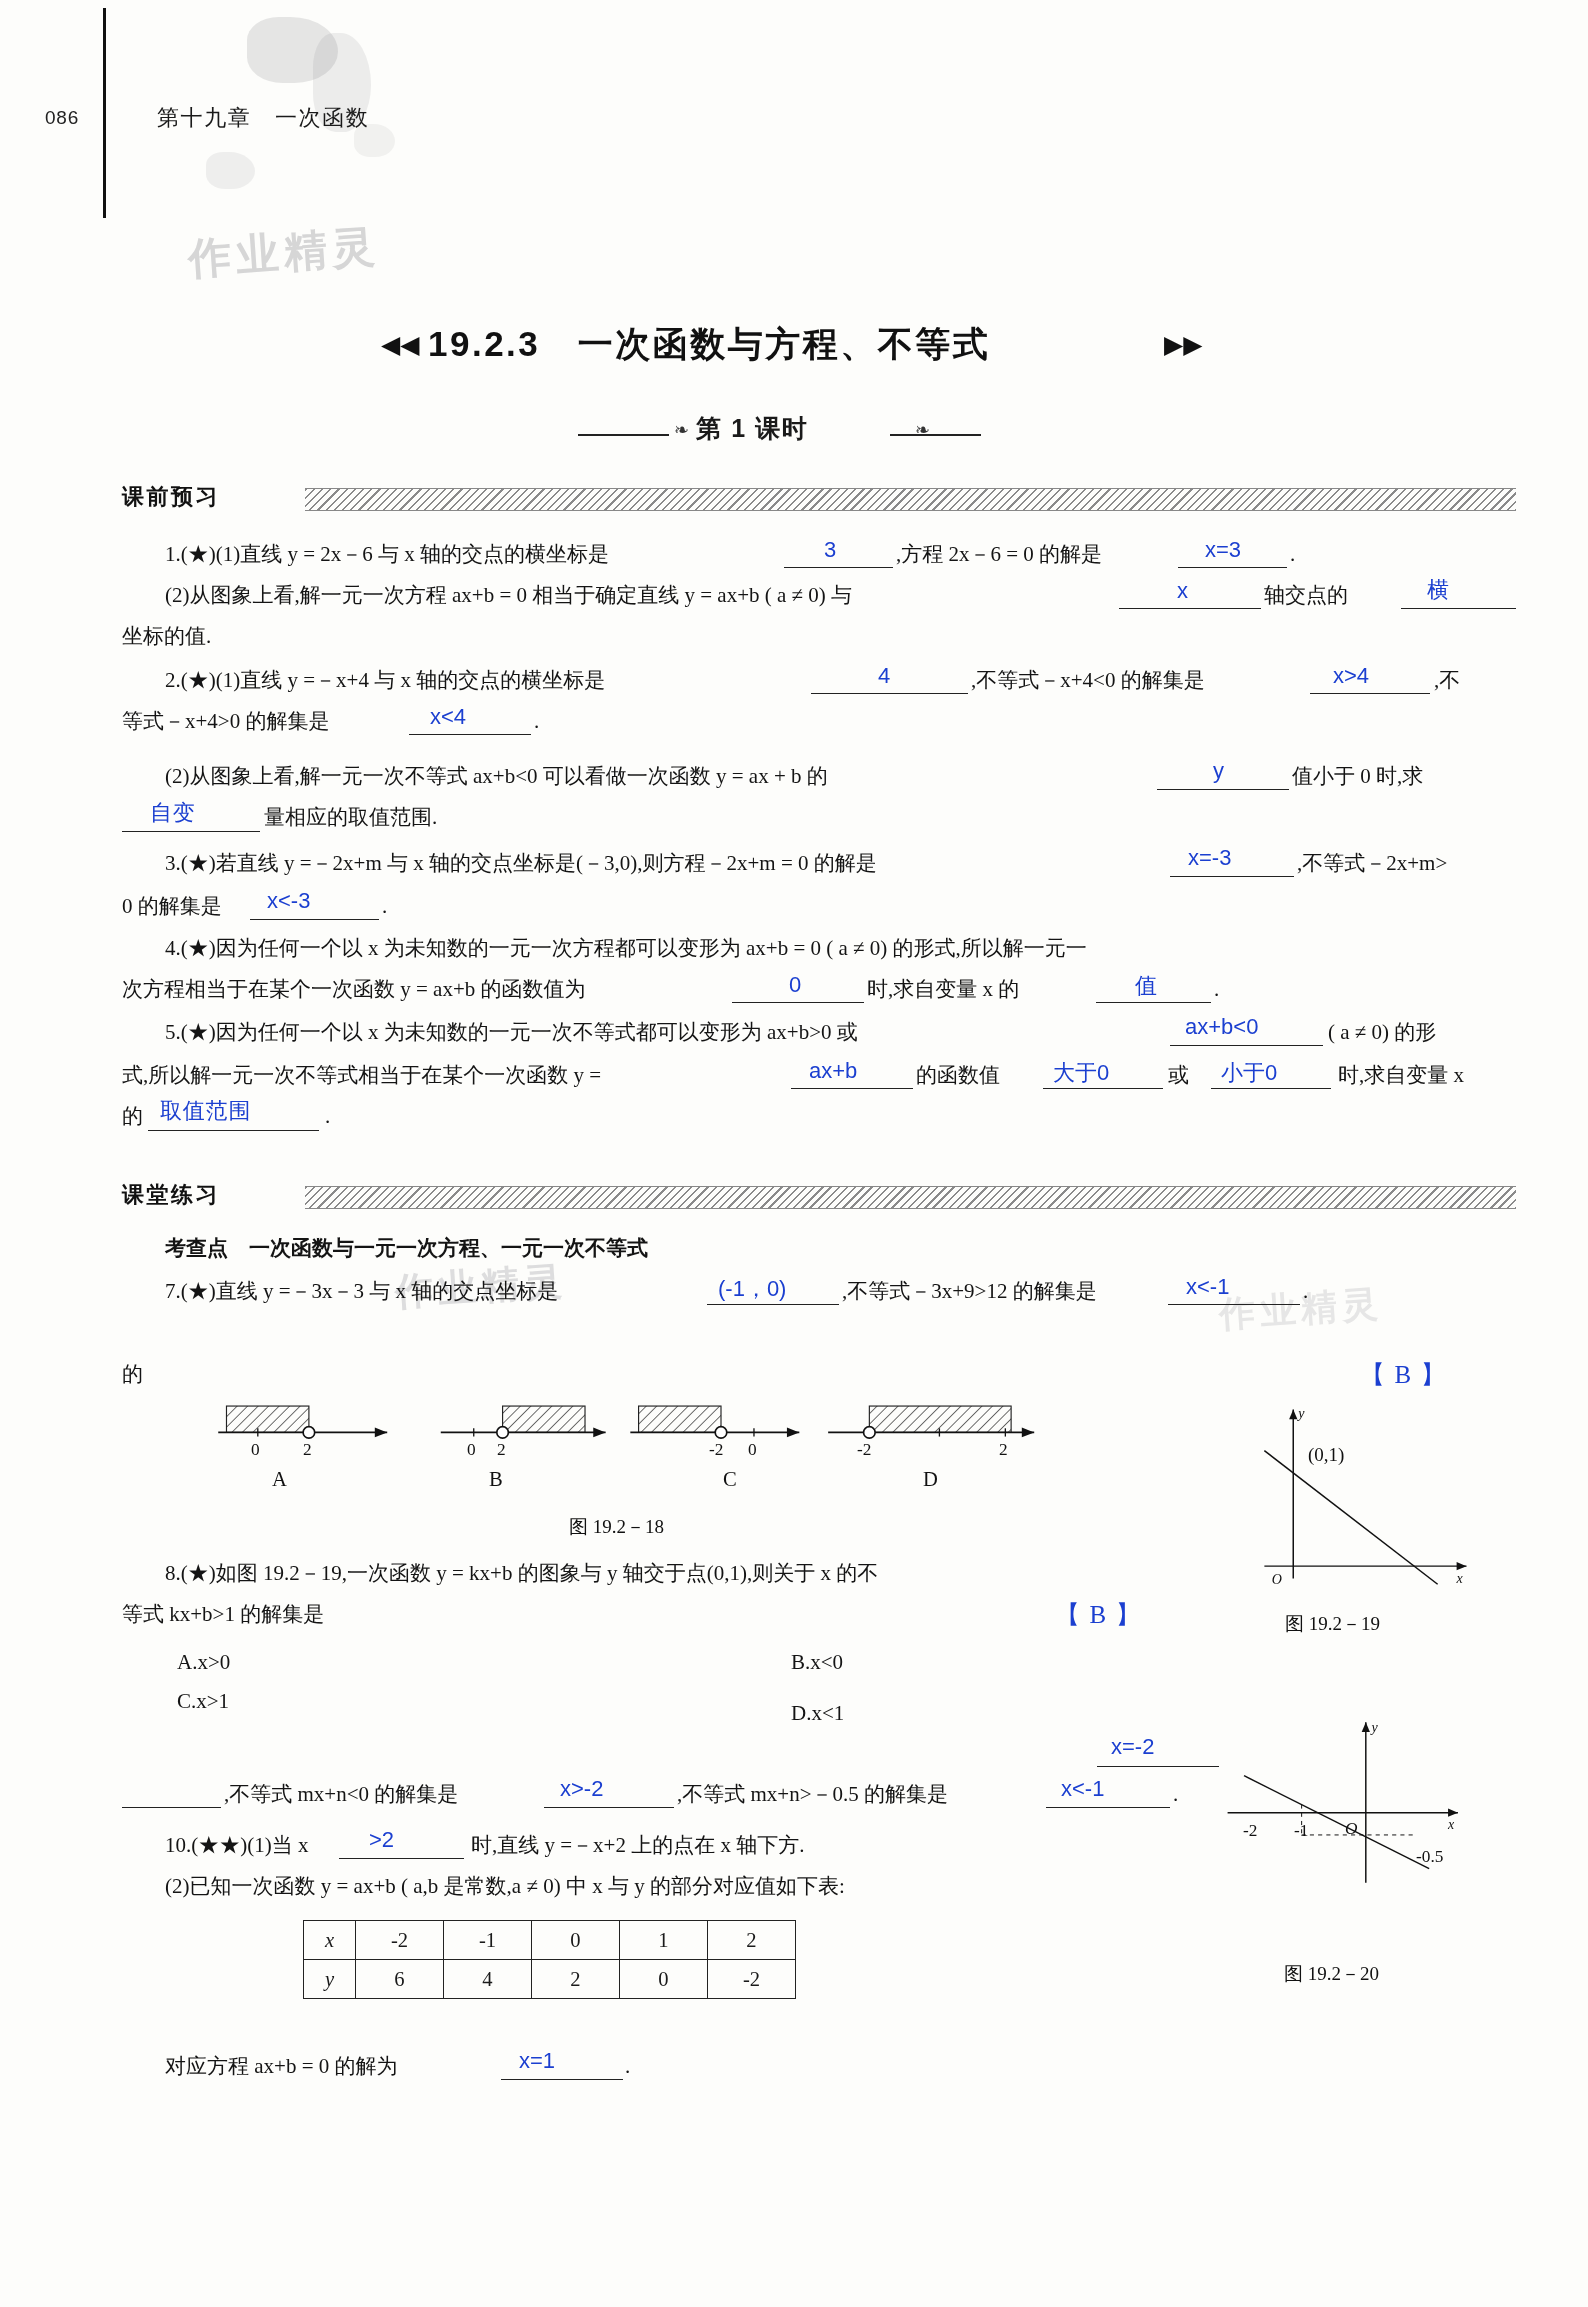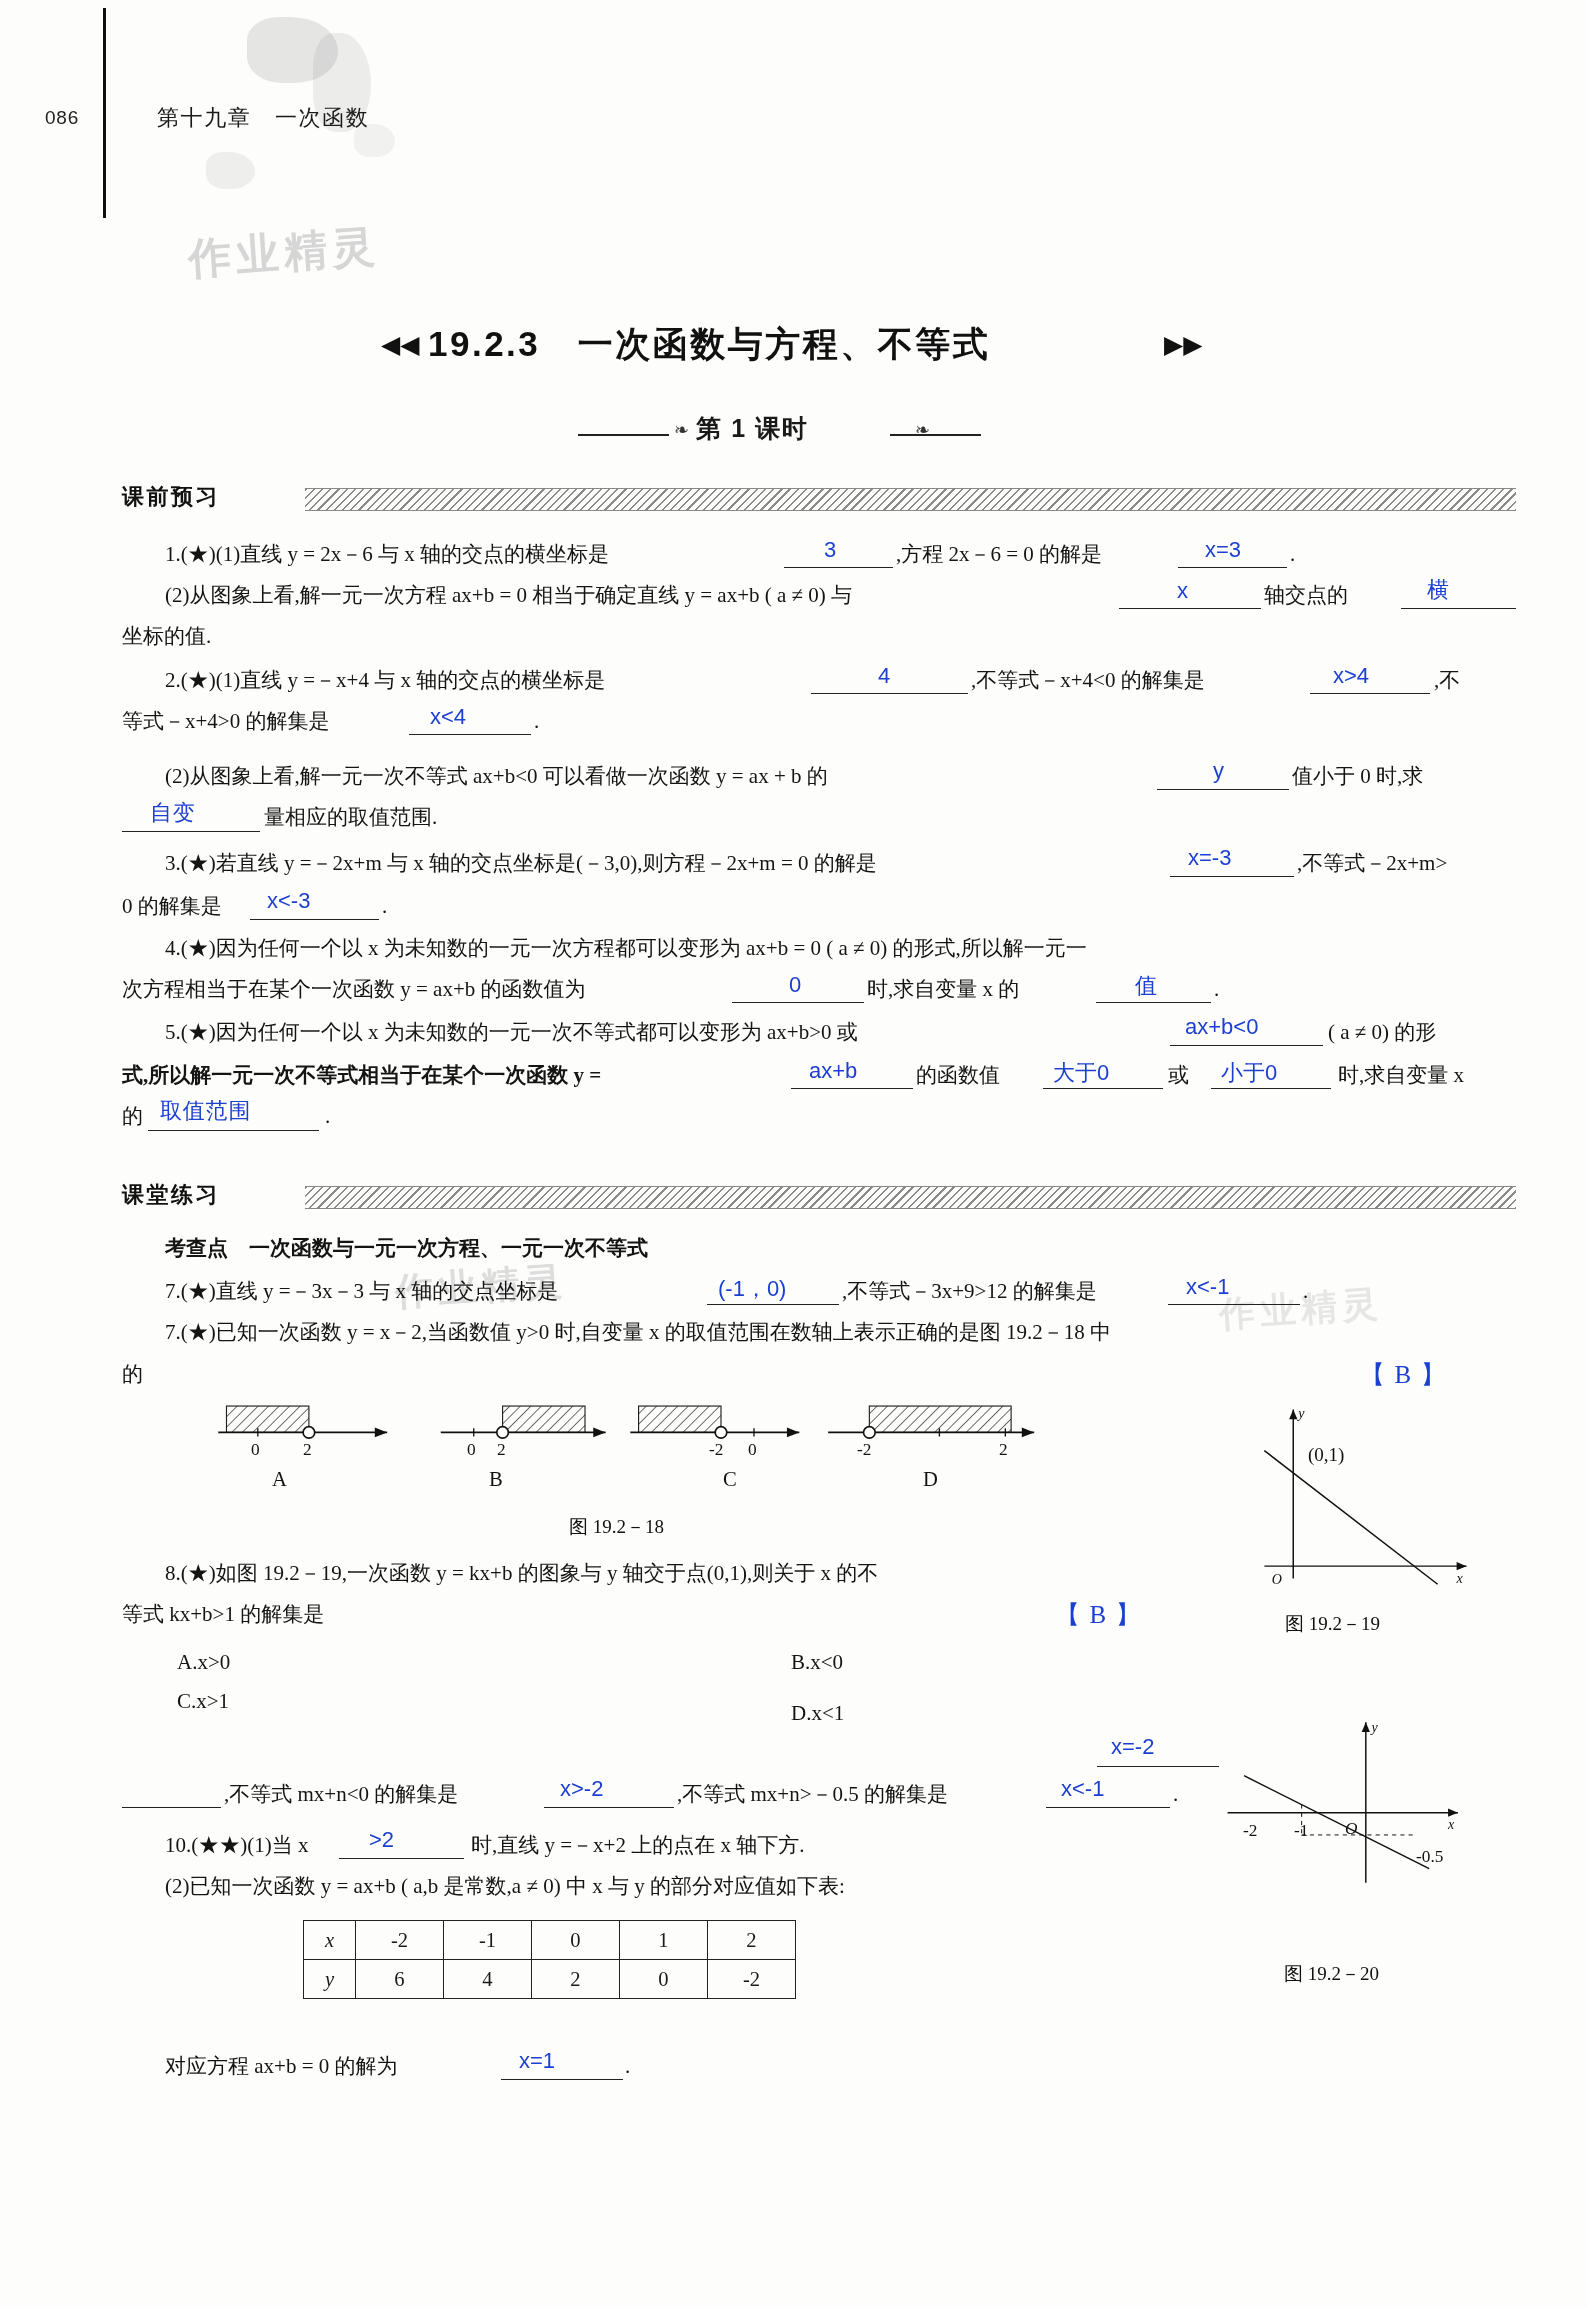--- a/index.html
+++ b/index.html
@@ -290,21 +290,21 @@
   <div class="t" style="left:867px;top:975px;">时,求自变量 x 的</div>
   <span class="blank" style="position:absolute;left:1096px;top:1002px;width:115px;"></span>
   <div class="ans ans-cn" style="left:1135px;top:971px;">值</div>
   <div class="t" style="left:1214px;top:975px;">.</div>
 
   <div class="t" style="left:165px;top:1018px;">5.(★)因为任何一个以 x 为未知数的一元一次不等式都可以变形为 ax+b&gt;0 或</div>
   <span class="blank" style="position:absolute;left:1170px;top:1045px;width:153px;"></span>
   <div class="ans" style="left:1185px;top:1014px;">ax+b&lt;0</div>
   <div class="t" style="left:1328px;top:1018px;">( a ≠ 0) 的形</div>
 
-  <div class="t" style="left:122px;top:1061px;font-weight:bold;">式,所以解一元一次不等式相当于在某个一次函数 y =</div>
+  <div class="t" style="left:122px;top:1061px;">式,所以解一元一次不等式相当于在某个一次函数 y =</div>
   <span class="blank" style="position:absolute;left:791px;top:1088px;width:122px;"></span>
   <div class="ans" style="left:809px;top:1058px;">ax+b</div>
   <div class="t" style="left:916px;top:1061px;">的函数值</div>
   <span class="blank" style="position:absolute;left:1043px;top:1088px;width:120px;"></span>
   <div class="ans" style="left:1053px;top:1058px;">大于0</div>
   <div class="t" style="left:1168px;top:1061px;">或</div>
   <span class="blank" style="position:absolute;left:1211px;top:1088px;width:120px;"></span>
   <div class="ans" style="left:1221px;top:1058px;">小于0</div>
   <div class="t" style="left:1338px;top:1061px;">时,求自变量 x</div>
 
@@ -319,21 +319,20 @@
   <div class="t" style="left:165px;top:1234px;font-weight:bold;">考查点　一次函数与一元一次方程、一元一次不等式</div>
 
   <div class="t" style="left:165px;top:1277px;">7.(★)直线 y =－3x－3 与 x 轴的交点坐标是</div>
   <span class="blank" style="position:absolute;left:707px;top:1304px;width:132px;"></span>
   <div class="ans" style="left:718px;top:1274px;">(-1，0)</div>
   <div class="t" style="left:842px;top:1277px;">,不等式－3x+9&gt;12 的解集是</div>
   <span class="blank" style="position:absolute;left:1168px;top:1304px;width:132px;"></span>
   <div class="ans" style="left:1186px;top:1274px;">x&lt;-1</div>
   <div class="t" style="left:1303px;top:1277px;">.</div>
 
-  <div class="t" style="left:165px;top:1318px;">7.(★)已知一次函数 y = x－2,当函数值 y&gt;0 时,自变量 x 的取值范围在数轴上表示正确的是图 19.2－18 中</div>
   <div class="t" style="left:122px;top:1360px;">的</div>
   <div class="brackets" style="left:1360px;top:1358px;color:#1b3fd0;">【  B  】</div>
 
   <div class="figbox" style="left:210px;top:1401px;">
     <svg width="1022" height="95" viewBox="0 0 1240 115">
       <defs>
         <pattern id="hatchA" width="9" height="9" patternTransform="rotate(45)" patternUnits="userSpaceOnUse">
           <line x1="0" y1="0" x2="0" y2="9" stroke="#222" stroke-width="1.6"></line>
         </pattern>
       </defs>

